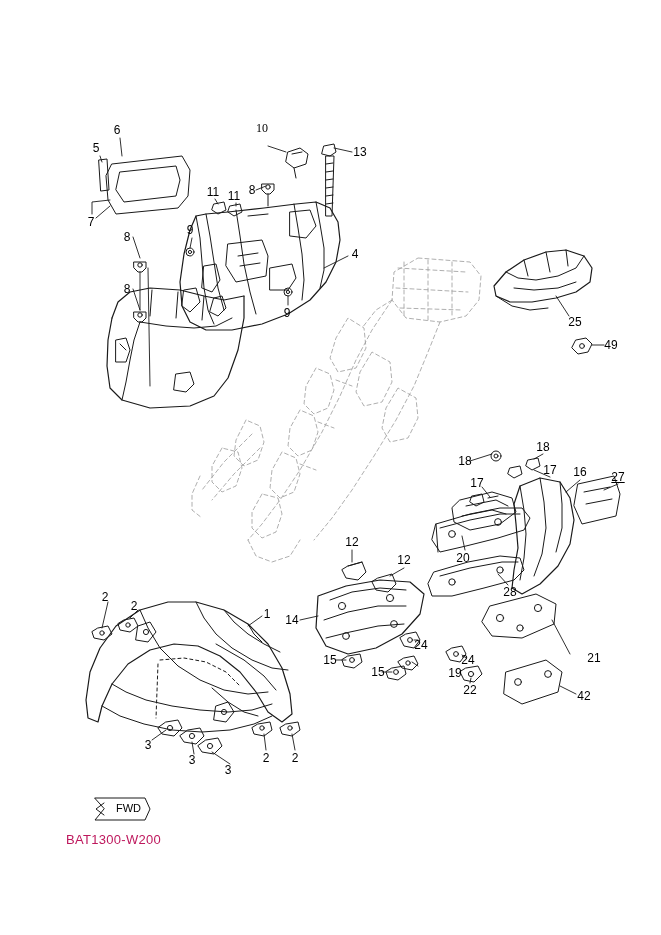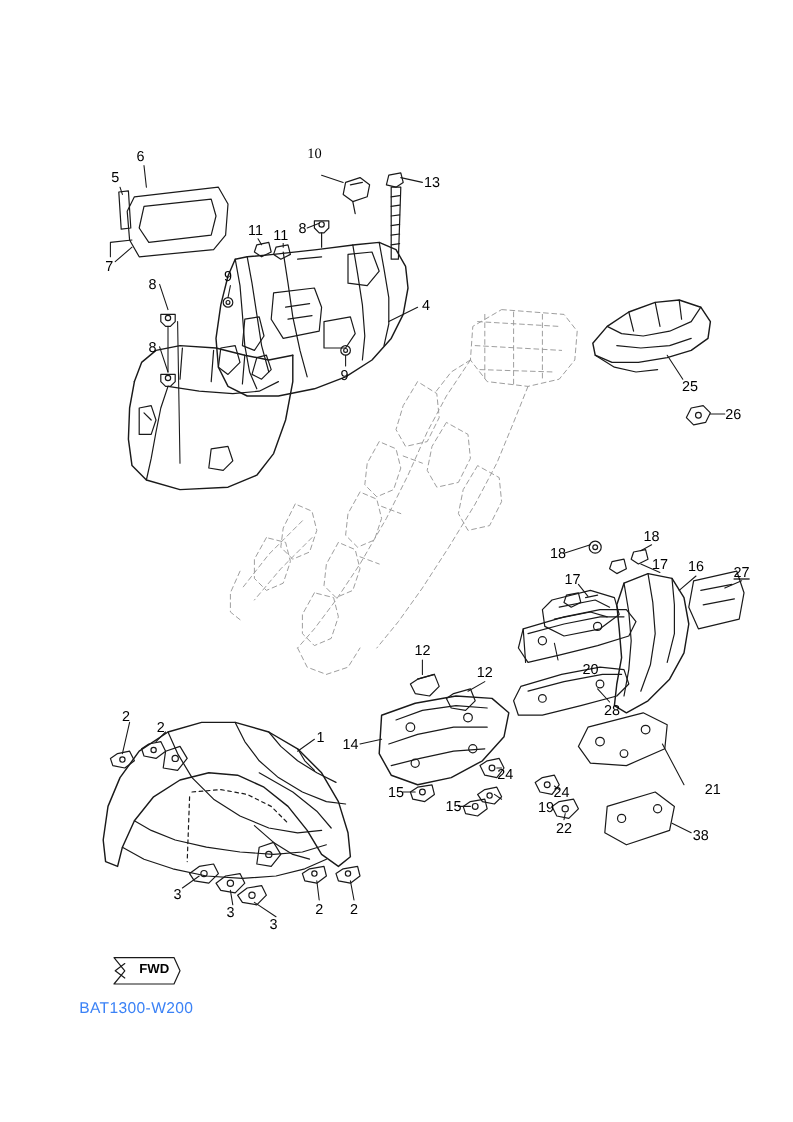--- a/index.html
+++ b/index.html
@@ -33,29 +33,29 @@
     white-space: nowrap;
     transform: translate(-50%, -50%);
   }
   #part-code {
     position: absolute;
     left: 66px;
     top: 832px;
     font-family: "Liberation Sans", sans-serif;
     font-size: 13px;
     letter-spacing: 0.3px;
-    color: #3b82f6;
+    color: #be185d;
   }
   #fwd-label {
     position: absolute;
     left: 116px;
     top: 802px;
     font-family: "Liberation Sans", sans-serif;
     font-size: 11px;
-    font-weight: bold;
+    font-weight: normal;
     color: #000000;
   }
 </style>
 </head>
 <body>
 
 <div id="page">
 
   <svg id="diagram-svg" viewBox="0 0 661 935" xmlns="http://www.w3.org/2000/svg">
     <g fill="none" stroke="#1a1a1a" stroke-width="1" stroke-linejoin="round" stroke-linecap="round">
@@ -405,40 +405,40 @@
       <div class="callout" style="left: 127px; top: 289px;">8</div>
       <div class="callout" style="left: 252px; top: 190px;">8</div>
       <div class="callout" style="left: 190px; top: 230px;">9</div>
       <div class="callout" style="left: 287px; top: 313px;">9</div>
       <div class="callout" style="left: 262px; top: 128px; font-family: Liberation Serif, serif;">10</div>
       <div class="callout" style="left: 213px; top: 192px;">11</div>
       <div class="callout" style="left: 234px; top: 196px;">11</div>
       <div class="callout" style="left: 360px; top: 152px;">13</div>
       <div class="callout" style="left: 355px; top: 254px;">4</div>
       <div class="callout" style="left: 575px; top: 322px; text-align: center;">25</div>
-      <div class="callout" style="left: 611px; top: 345px;">26</div>
+      <div class="callout" style="left: 611px; top: 345px;">49</div>
       <div class="callout" style="left: 543px; top: 447px;">18</div>
       <div class="callout" style="left: 465px; top: 461px;">18</div>
       <div class="callout" style="left: 550px; top: 470px;">17</div>
       <div class="callout" style="left: 477px; top: 483px;">17</div>
       <div class="callout" style="left: 580px; top: 472px;">16</div>
       <div class="callout" style="left: 618px; top: 477px; text-decoration: underline;">27</div>
-      <div class="callout" style="left: 463px; top: 558px; margin-left: 29px;">20</div>
+      <div class="callout" style="left: 463px; top: 558px;">20</div>
       <div class="callout" style="left: 510px; top: 592px; text-align: right;">28</div>
       <div class="callout" style="left: 352px; top: 542px;">12</div>
       <div class="callout" style="left: 404px; top: 560px;">12</div>
       <div class="callout" style="left: 292px; top: 620px;">14</div>
       <div class="callout" style="left: 330px; top: 660px;">15</div>
       <div class="callout" style="left: 378px; top: 672px;">15</div>
       <div class="callout" style="left: 419px; top: 673px; margin-left: 36px;">19</div>
       <div class="callout" style="left: 421px; top: 645px;">24</div>
       <div class="callout" style="left: 468px; top: 660px;">24</div>
       <div class="callout" style="left: 470px; top: 690px;">22</div>
       <div class="callout" style="left: 594px; top: 658px;">21</div>
-      <div class="callout" style="left: 584px; top: 696px;">38</div>
+      <div class="callout" style="left: 584px; top: 696px;">42</div>
       <div class="callout" style="left: 267px; top: 614px;">1</div>
       <div class="callout" style="left: 105px; top: 597px;">2</div>
       <div class="callout" style="left: 134px; top: 606px;">2</div>
       <div class="callout" style="left: 266px; top: 758px;">2</div>
       <div class="callout" style="left: 295px; top: 758px;">2</div>
       <div class="callout" style="left: 148px; top: 745px;">3</div>
       <div class="callout" style="left: 192px; top: 760px;">3</div>
       <div class="callout" style="left: 228px; top: 770px;">3</div>
     </div>
 </div>

